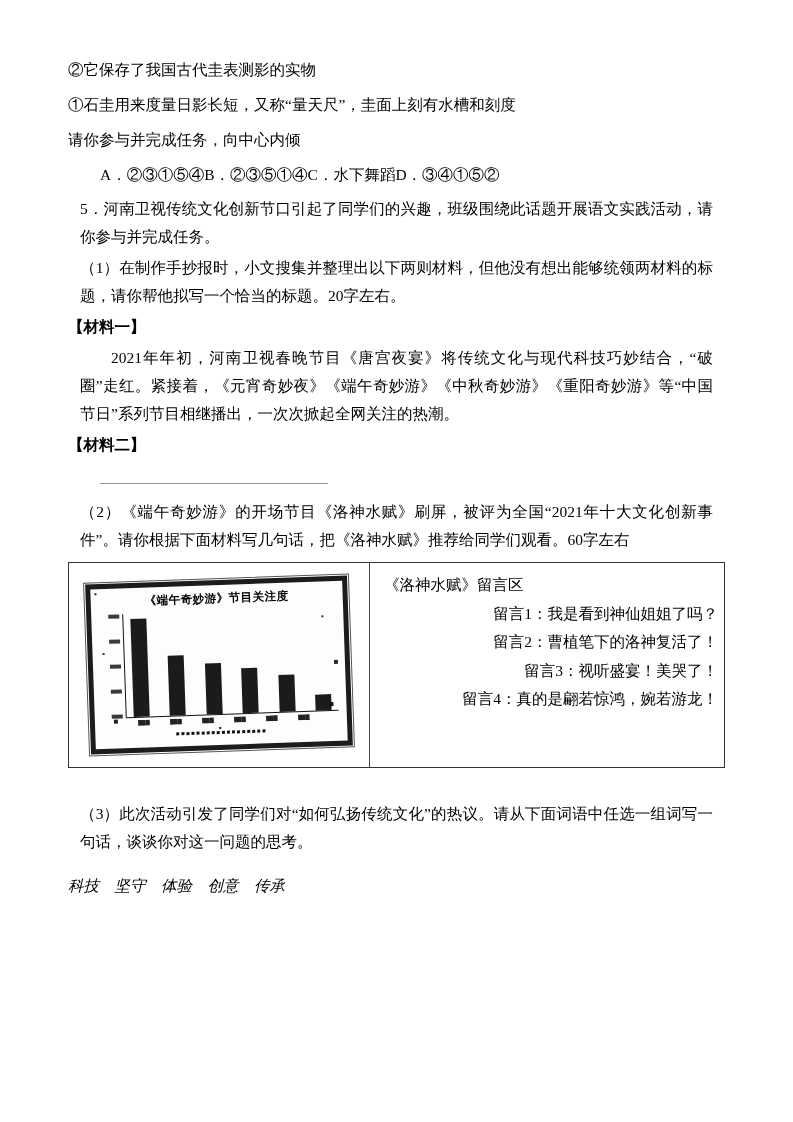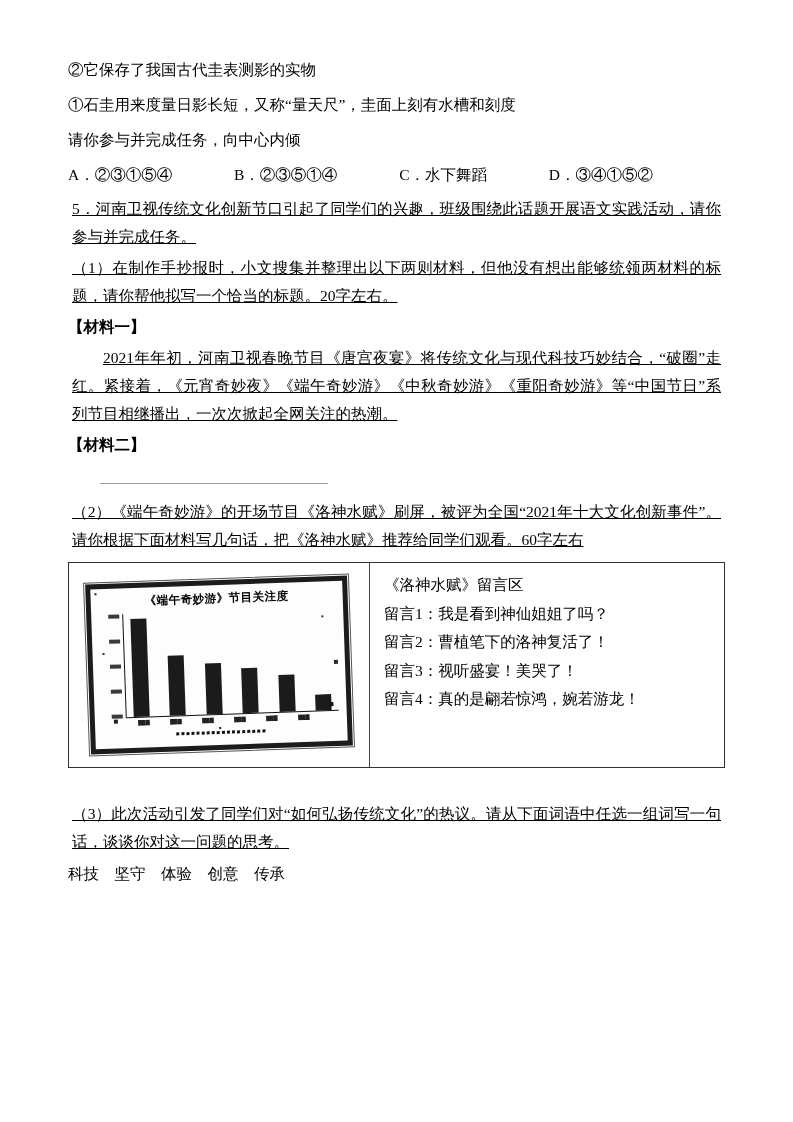--- a/index.html
+++ b/index.html
@@ -6,44 +6,44 @@
   body {
     width:793px; height:1122px; overflow:hidden;
     font-family:"Liberation Serif","DejaVu Serif",serif;
     color:#000;
   }
   .page { padding:52px 68px 0 68px; font-size:15.5px; }
 
   .seq-line { line-height:35px; text-align:justify; }
 
   .options {
-    display:flex; justify-content:space-between;
-    line-height:35px; padding-right:72px;
+    display:flex; justify-content:flex-start;
+    line-height:35px; padding-right:72px;margin-left:32px;
   }
 
-  .para { line-height:28px; text-align:justify; margin:3px 4px;text-decoration:underline; }
+  .para { line-height:28px; text-align:justify; margin:3px 12px; }
   .indent { text-indent:2em; }
   .mat-label { font-weight:bold; line-height:28px; }
 
   .answer-line {
     height:0; border-bottom:1px solid #999;
     width:228px; margin:24px 0 14px 32px;
   }
 
   .material-box {
     margin-top:8px; border:1.5px solid #333;
     display:flex; height:206px; box-sizing:border-box;
   }
   .chart-cell {
     width:300px; display:flex; align-items:center; justify-content:center;
     border-right:1px solid #444;
   }
   .comments-cell { flex:1; padding:8px 6px 0 14px; }
   .comment-title { line-height:28.5px; }
-  .comment-line { line-height:28.5px; }
+  .comment-line { line-height:28.5px;text-align:right; }
 
   
   .scan {
     width:262px; height:170px; box-sizing:border-box;
     border:5px solid #1c1c1c; outline:1px solid #555; outline-offset:1px;
     background:#fdfdfd; transform:rotate(-2deg);
     padding:6px 8px 4px 8px; position:relative;
     font-family:"DejaVu Sans","Liberation Sans",sans-serif;
   }
   .speckles {
@@ -62,21 +62,21 @@
     flex:1; display:flex; align-items:flex-end; justify-content:space-between;
     border-bottom:1.5px solid #111; padding:0 7px;
   }
   .bar-col { display:flex; align-items:flex-end; height:100%; }
   .bar { width:16px; background:#1b1b1b; }
   .x-label-row { display:flex; justify-content:space-between; padding:2px 24px 0 30px; }
   .x-label { font-size:5px; line-height:6px; color:#222; text-align:center; width:22px; overflow:hidden; }
   .scan-caption { text-align:center; font-size:6px; color:#111; margin-top:5px; letter-spacing:1px; }
 
   .part3 { margin-top:32px; }
-  .word-bank { margin-top:4px; line-height:28px; white-space:pre-wrap; }
+  .word-bank { margin-top:16px; line-height:28px; white-space:pre-wrap;font-style:italic; }
 </style>
 </head>
 <body>
 
 <div class="page">
 
   <div class="seq-line">②它保存了我国古代圭表测影的实物</div>
   <div class="seq-line">①石圭用来度量日影长短，又称“量天尺”，圭面上刻有水槽和刻度</div>
   <div class="seq-line">请你参与并完成任务，向中心内倾</div>
 

